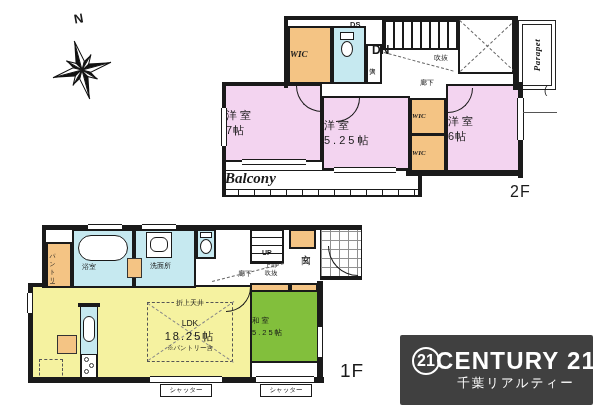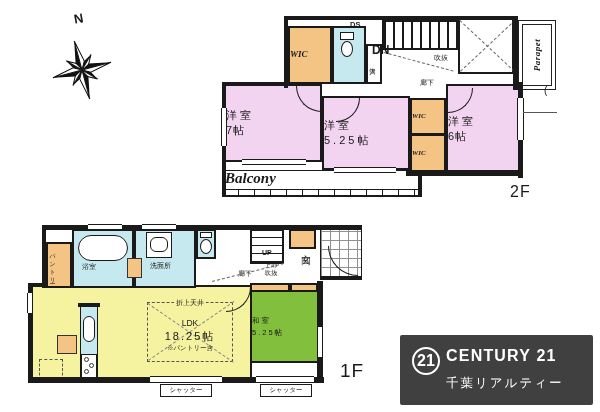--- a/index.html
+++ b/index.html
@@ -47,23 +47,23 @@
                   font:italic bold 9px "Liberation Serif",serif; letter-spacing:.5px; z-index:2; }
 
   .roomname { font-size:11px; letter-spacing:3px; }
   .roomsize { font-size:11px; letter-spacing:1px; margin-top:1px; }
   .wic-sm { font-size:7px; }
 
   .logo { position:absolute; left:400px; top:335px; width:193px; height:70px; background:var(--logo_bg,#404040); border-radius:2px; }
   .logo .badge { position:absolute; left:12px; top:12px; width:28px; height:28px; border:2.2px solid var(--logo_text,#fff);
                  border-radius:50%; color:var(--logo_text,#fff); font-weight:bold; font-size:16px;
                  display:flex; align-items:center; justify-content:center; }
-  .logo .brand { position:absolute; left:46px; top:12px; width:142px; color:var(--logo_text,#fff);
-                 font-weight:bold; font-size:16px; letter-spacing:1.2px; white-space:nowrap; }
-  .logo .company { position:absolute; left:46px; top:40px; width:140px; text-align:left; color:var(--logo_text,#fff);
+  .logo .brand { position:absolute; left:36px; top:12px; width:142px; color:var(--logo_text,#fff);
+                 font-weight:bold; font-size:24px; letter-spacing:1.2px; white-space:nowrap; }
+  .logo .company { position:absolute; left:46px; top:40px; width:140px; text-align:center; color:var(--logo_text,#fff);
                    font-size:12.5px; letter-spacing:2px; white-space:nowrap; }
 </style>
 </head>
 <body>
 
 <div id="canvas">
 
   <svg class="abs" style="left:44px;top:24px" width="74" height="78" viewBox="0 0 74 78">
     <defs>
       <g id="rayL">

